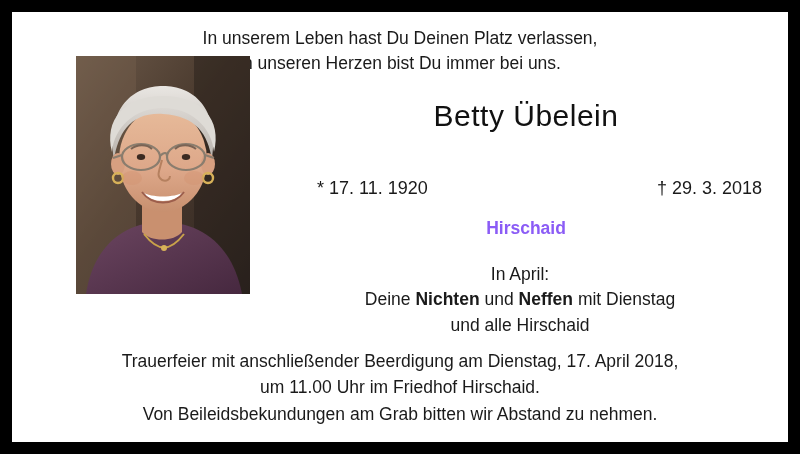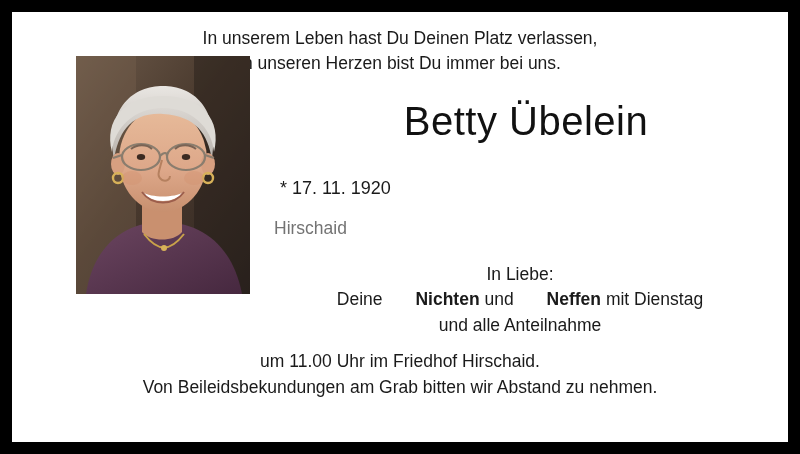--- a/index.html
+++ b/index.html
@@ -61,70 +61,70 @@
     height: 238px;
   }
 
   
   .name {
     position: absolute;
     left: 262px;
     right: 10px;
     top: 88px;
     text-align: center;
-    font-size: 40px;
+    font-size: 30px;
     line-height: 1.05;
     letter-spacing: 0.5px;
     color: #111111;
   }
 
   
   .dates {
     position: absolute;
     left: 268px;
     right: 26px;
     top: 166px;
     display: flex;
     justify-content: space-between;
     font-size: 18px;
     color: #1a1a1a;
   }
   .dates .date-item {
     white-space: nowrap;
+    margin-left: 37px;
   }
 
   
   .place {
     position: absolute;
     left: 262px;
     right: 10px;
     top: 206px;
-    text-align: left;
-    font-size: 17.5px;
-    font-weight: normal;
-    color: #737373;
+    text-align: center;
+    font-size: 17.5px;
+    font-weight: bold;
+    color: #8b5cf6;
   }
 
   
   .mourners {
     position: absolute;
     left: 250px;
     right: 10px;
     top: 250px;
     text-align: center;
     font-size: 17.5px;
     line-height: 1.45;
     color: #1a1a1a;
   }
   .mourners .m-line {
     white-space: nowrap;
   }
   .mourners b {
     font-weight: bold;
-    margin-left: 28px;
   }
 
   
   .footer {
     position: absolute;
     left: 0;
     right: 0;
     top: 336px;
     text-align: center;
     font-size: 17.5px;
@@ -211,29 +211,31 @@
 
         <path d="M68 178 C 82 196, 94 196, 108 178" stroke="#c9a24a" stroke-width="2" fill="none"></path>
         <circle cx="88" cy="192" r="3" fill="#d8b259"></circle>
       </svg>
     </div>
 
     <div class="name">Betty Übelein</div>
 
     <div class="dates">
       <span class="date-item">* 17. 11. 1920</span>
+      <span class="date-item">† 29. 3. 2018</span>
     </div>
 
     <div class="place">Hirschaid</div>
 
     <div class="mourners">
-      <div class="m-line">In Liebe:</div>
+      <div class="m-line">In April:</div>
       <div class="m-line"><span>Deine </span><b>Nichten</b><span> und </span><b>Neffen</b><span> mit Dienstag</span></div>
-      <div class="m-line">und alle Anteilnahme</div>
+      <div class="m-line">und alle Hirschaid</div>
     </div>
 
     <div class="footer">
+      <div>Trauerfeier mit anschließender Beerdigung am Dienstag, 17. April 2018,</div>
       <div>um 11.00 Uhr im Friedhof Hirschaid.</div>
       <div>Von Beileidsbekundungen am Grab bitten wir Abstand zu nehmen.</div>
     </div>
 
   </div>
 </div>
 
 </body></html>

